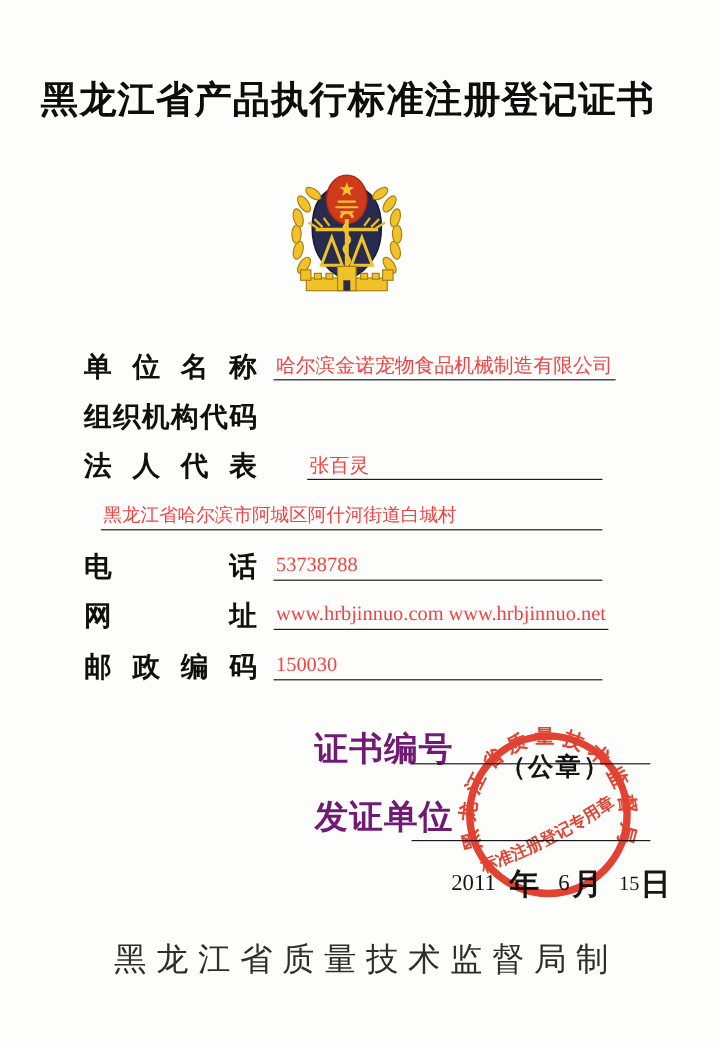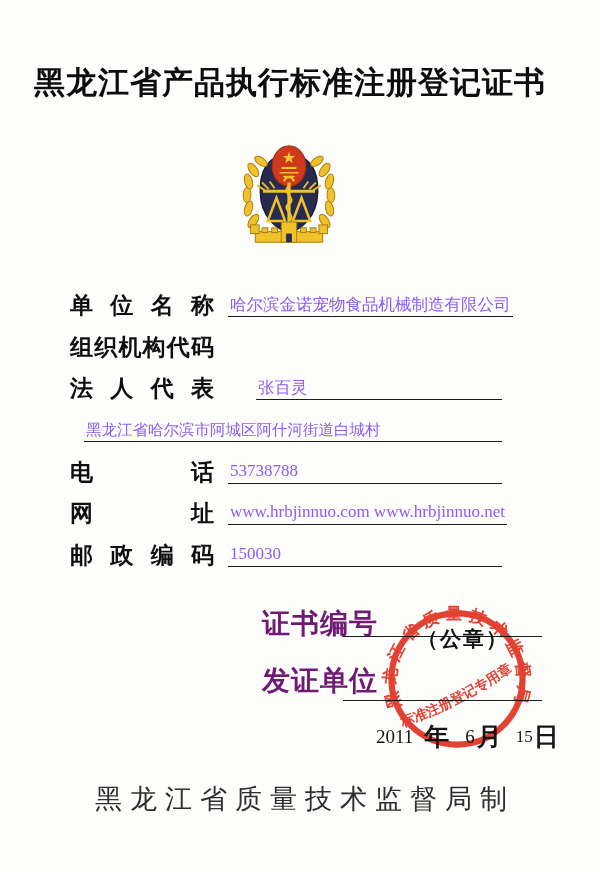--- a/index.html
+++ b/index.html
@@ -24,21 +24,21 @@
   .form-label{
     width:144px;flex:0 0 144px;
     font-family:"Liberation Sans","DejaVu Sans",sans-serif;
     font-weight:bold;font-size:23px;color:#0f0f0f;
     text-align:justify;text-align-last:justify;
     line-height:1.05;white-space:nowrap;display:inline-block;
   }
   .form-value{
     margin-left:14px;flex:1 1 auto;
     border-bottom:1.6px solid #1c1c1c;
-    font-size:16.5px;color:#8b5cf6;line-height:1.3;
+    font-size:16.5px;color:#ef4444;line-height:1.3;
     padding:0 2px 1px 2px;white-space:nowrap;
   }
   .form-value.latin{font-size:17px;}
   
   .bottom-label{
     font-family:"Liberation Sans","DejaVu Sans",sans-serif;
     font-weight:bold;font-size:28px;color:#701a75;letter-spacing:1px;
   }
   .blank-line{border-bottom:1.8px solid #1c1c1c;height:0;}
   .seal-note{

